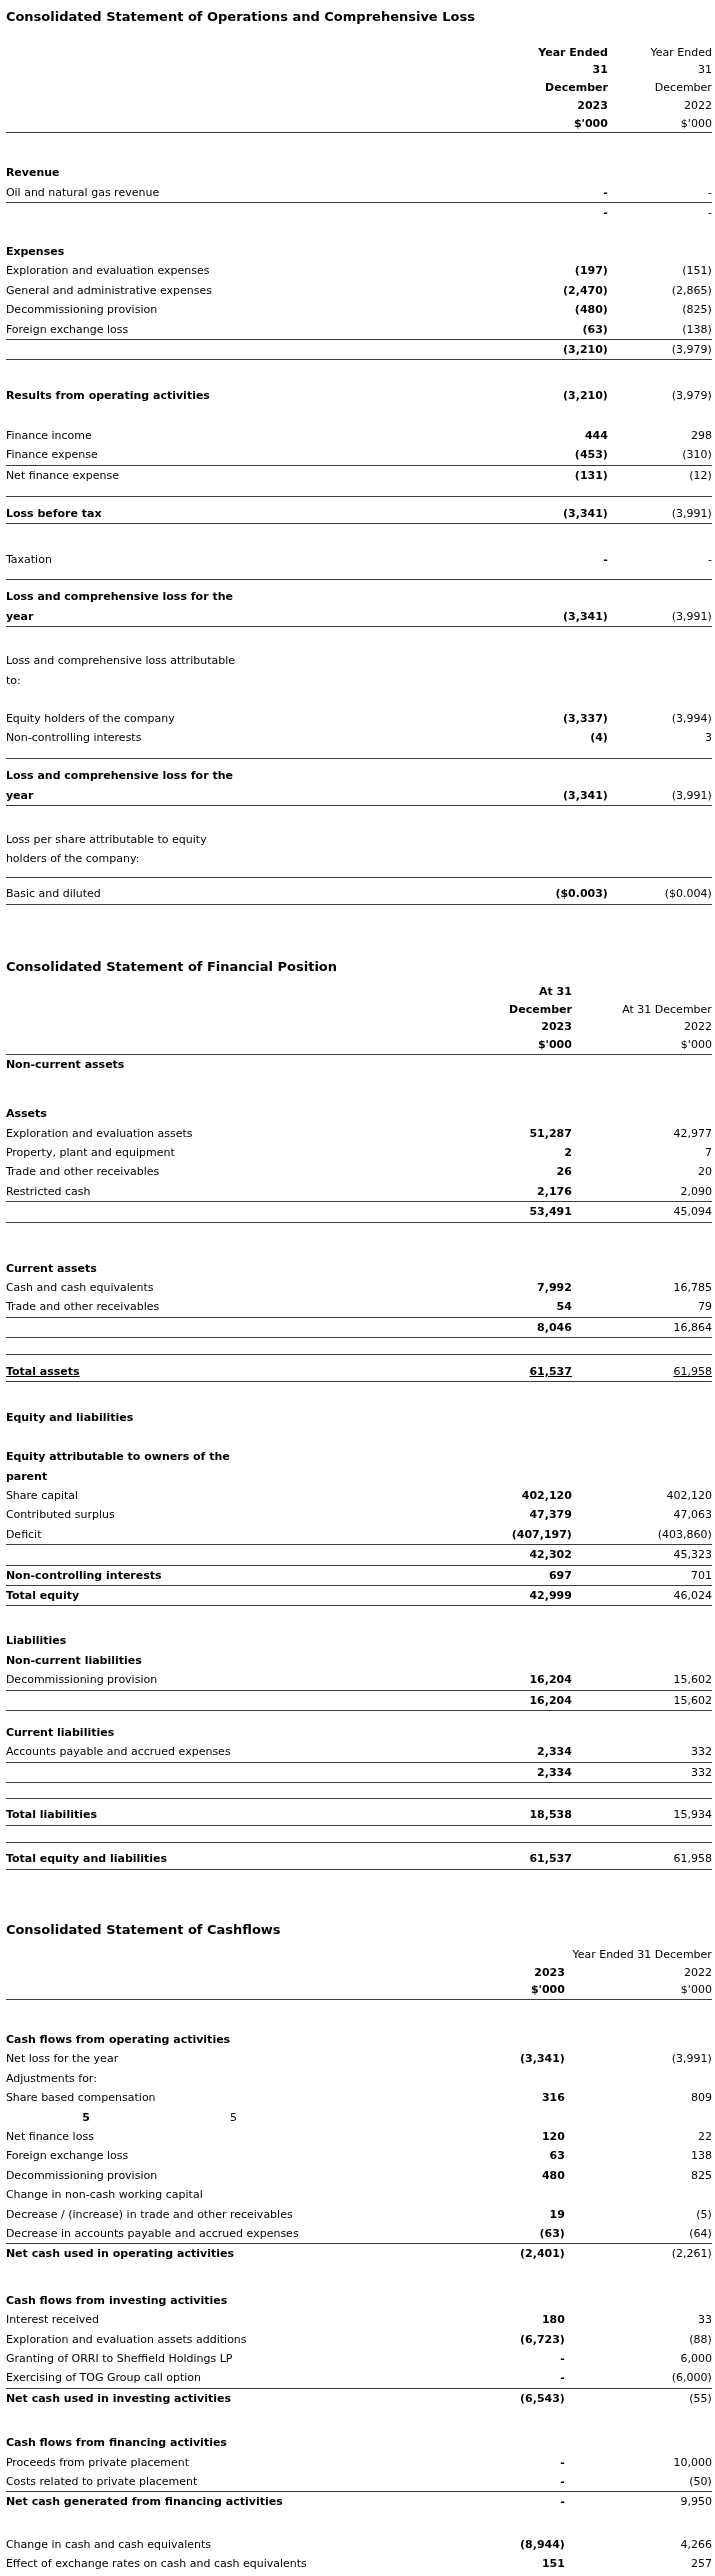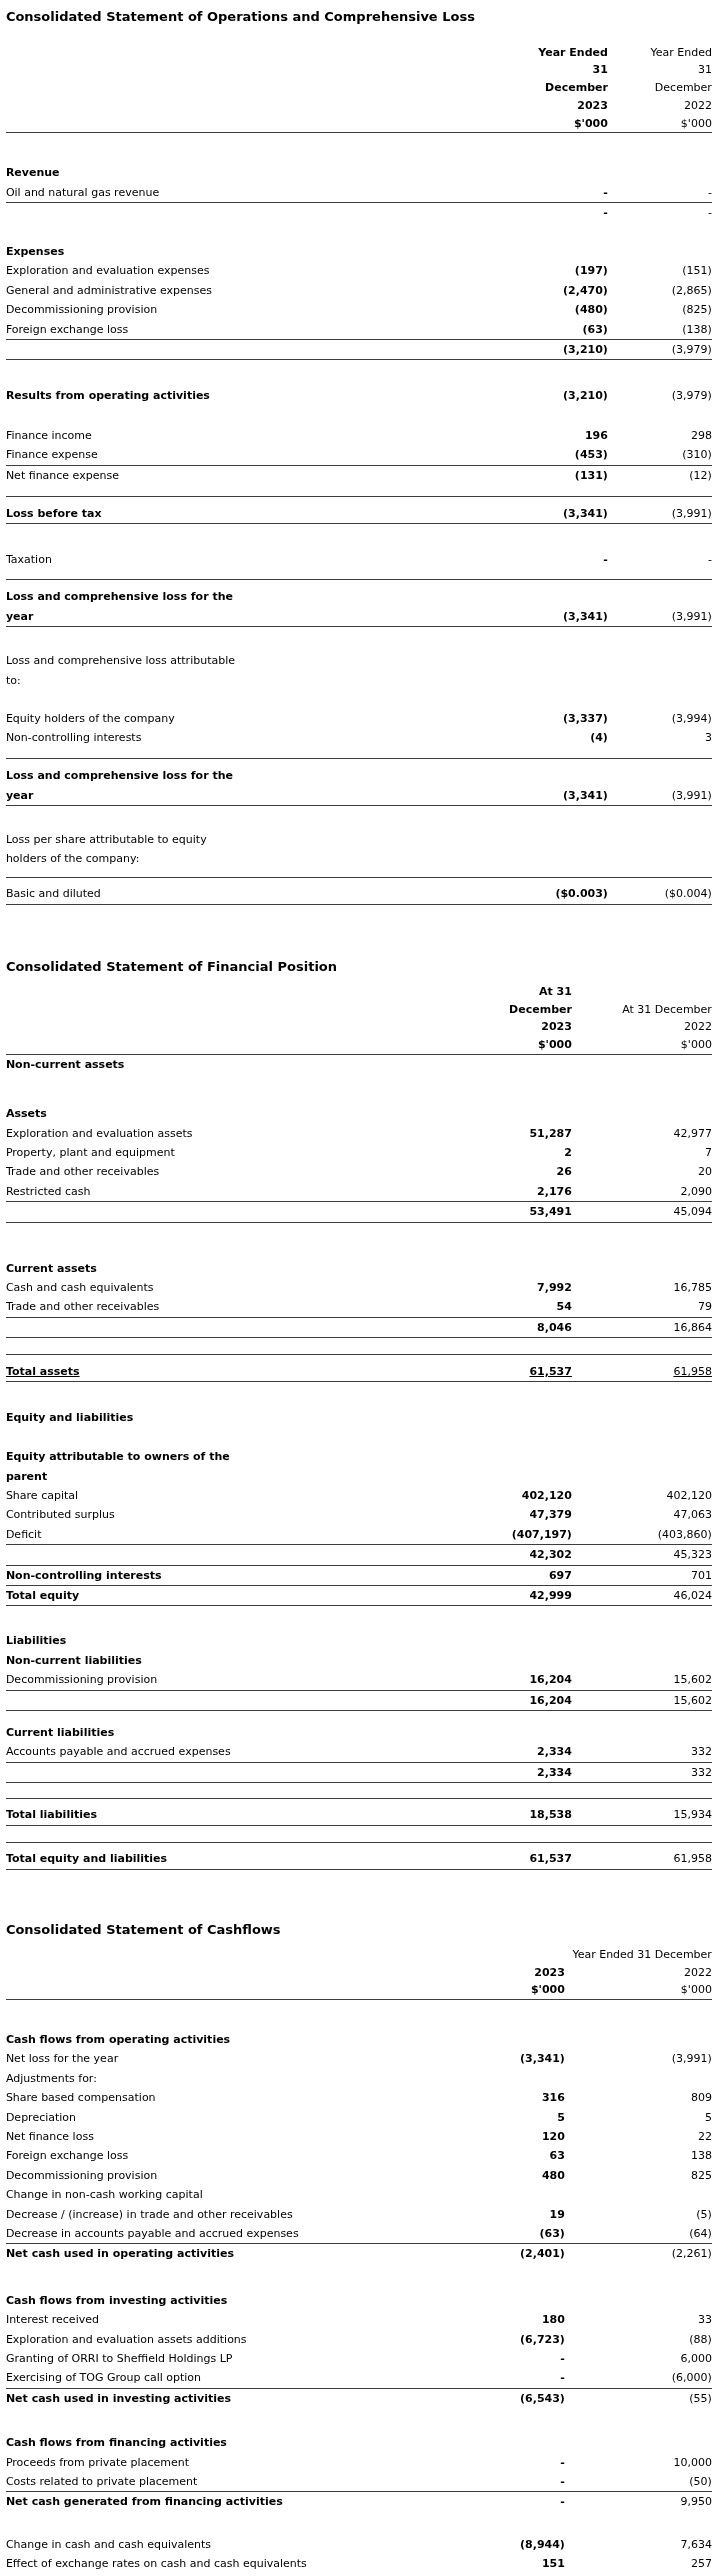--- a/index.html
+++ b/index.html
@@ -99,21 +99,21 @@
           <span class="v1">(3,210)</span>
           <span class="v2">(3,979)</span>
         </div>
         <div class="row r-total" style="margin-top: 26px;">
           <span class="lbl">Results from operating activities</span>
           <span class="v1">(3,210)</span>
           <span class="v2">(3,979)</span>
         </div>
         <div class="row r-item" style="margin-top: 20px; justify-content: space-between;">
           <span class="lbl">Finance income</span>
-          <span class="v1">196</span>
+          <span class="v1">444</span>
           <span class="v2">298</span>
         </div>
         <div class="row r-item rule-below">
           <span class="lbl">Finance expense</span>
           <span class="v1">(453)</span>
           <span class="v2">(310)</span>
         </div>
         <div class="row r-item">
           <span class="lbl">Net finance expense</span>
           <span class="v1">(131)</span>
@@ -361,21 +361,20 @@
           <span class="lbl">Adjustments for:</span>
           <span class="v1"></span>
           <span class="v2"></span>
         </div>
         <div class="row r-item">
           <span class="lbl">Share based compensation</span>
           <span class="v1">316</span>
           <span class="v2">809</span>
         </div>
         <div class="row r-item">
-          <span class="lbl">Depreciation</span>
           <span class="v1">5</span>
           <span class="v2">5</span>
         </div>
         <div class="row r-item">
           <span class="lbl">Net finance loss</span>
           <span class="v1">120</span>
           <span class="v2">22</span>
         </div>
         <div class="row r-item">
           <span class="lbl">Foreign exchange loss</span>
@@ -453,21 +452,21 @@
           <span class="v2">(50)</span>
         </div>
         <div class="row r-total">
           <span class="lbl">Net cash generated from financing activities</span>
           <span class="v1">-</span>
           <span class="v2">9,950</span>
         </div>
         <div class="row r-item" style="margin-top: 23px;">
           <span class="lbl">Change in cash and cash equivalents</span>
           <span class="v1">(8,944)</span>
-          <span class="v2">7,634</span>
+          <span class="v2">4,266</span>
         </div>
         <div class="row r-item">
           <span class="lbl">Effect of exchange rates on cash and cash equivalents</span>
           <span class="v1">151</span>
           <span class="v2">257</span>
         </div>
         <div class="row r-item">
           <span class="lbl">Cash and cash equivalents at beginning of year</span>
           <span class="v1">16,785</span>
           <span class="v2">8,894</span>

